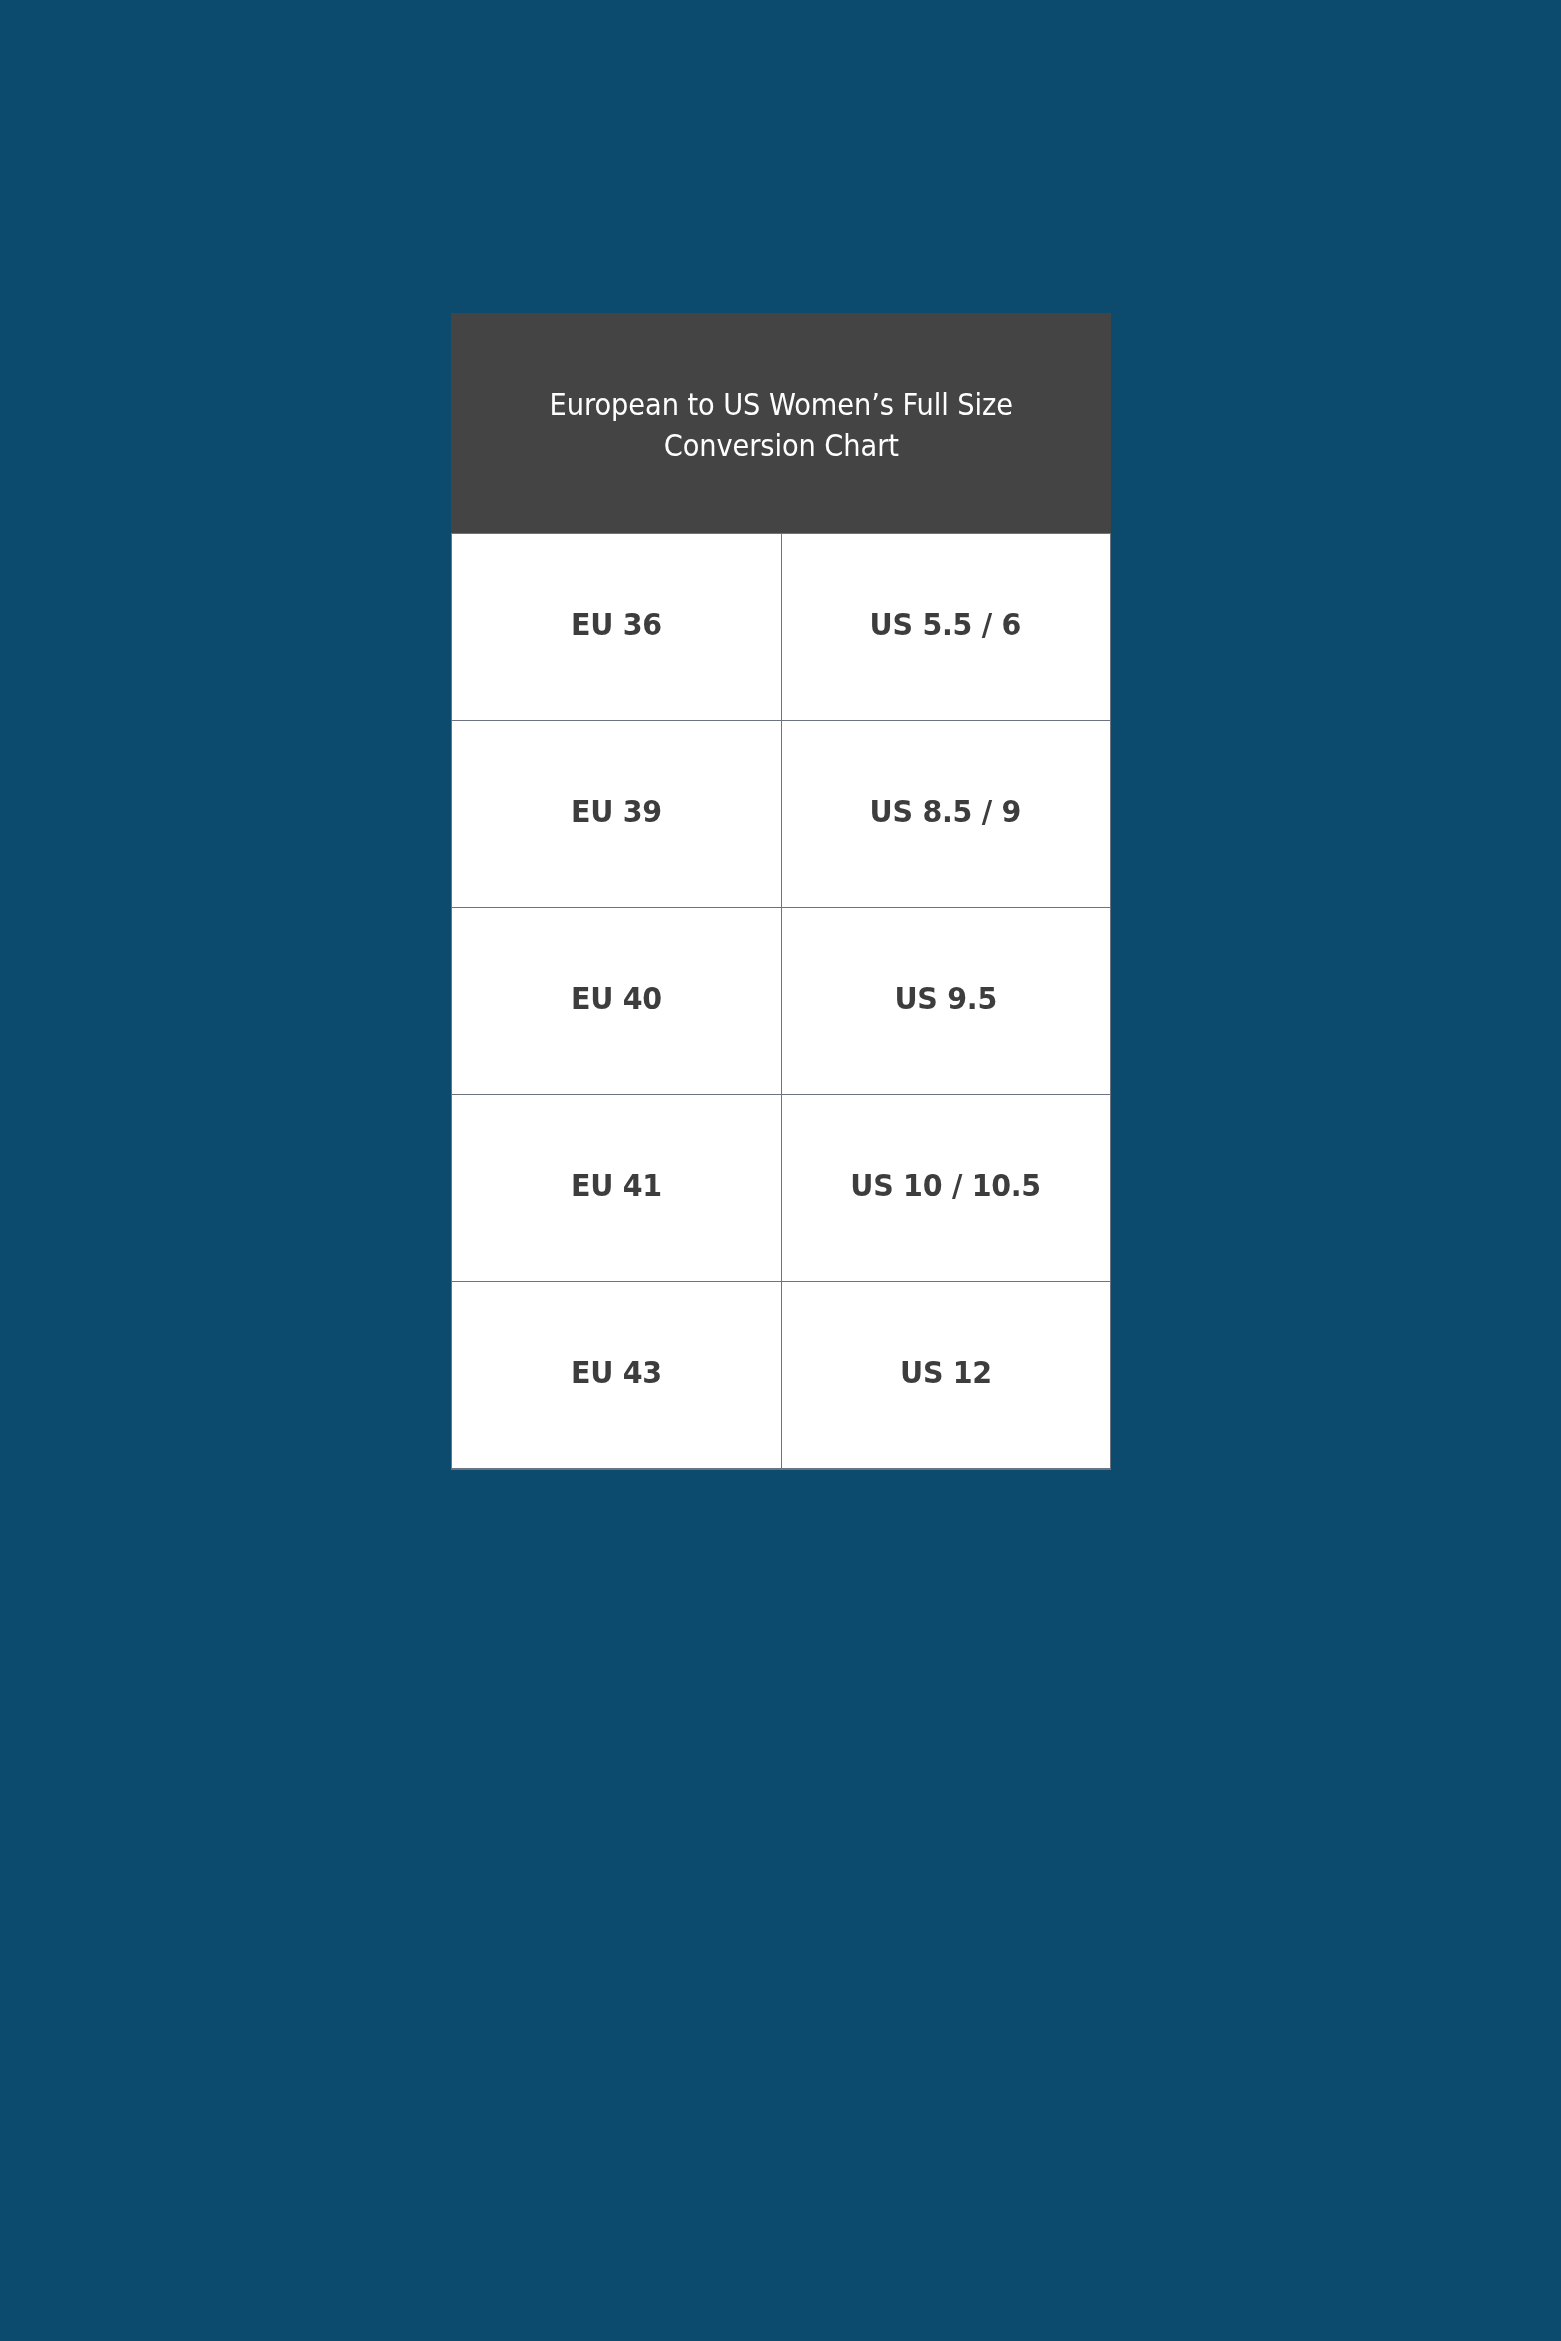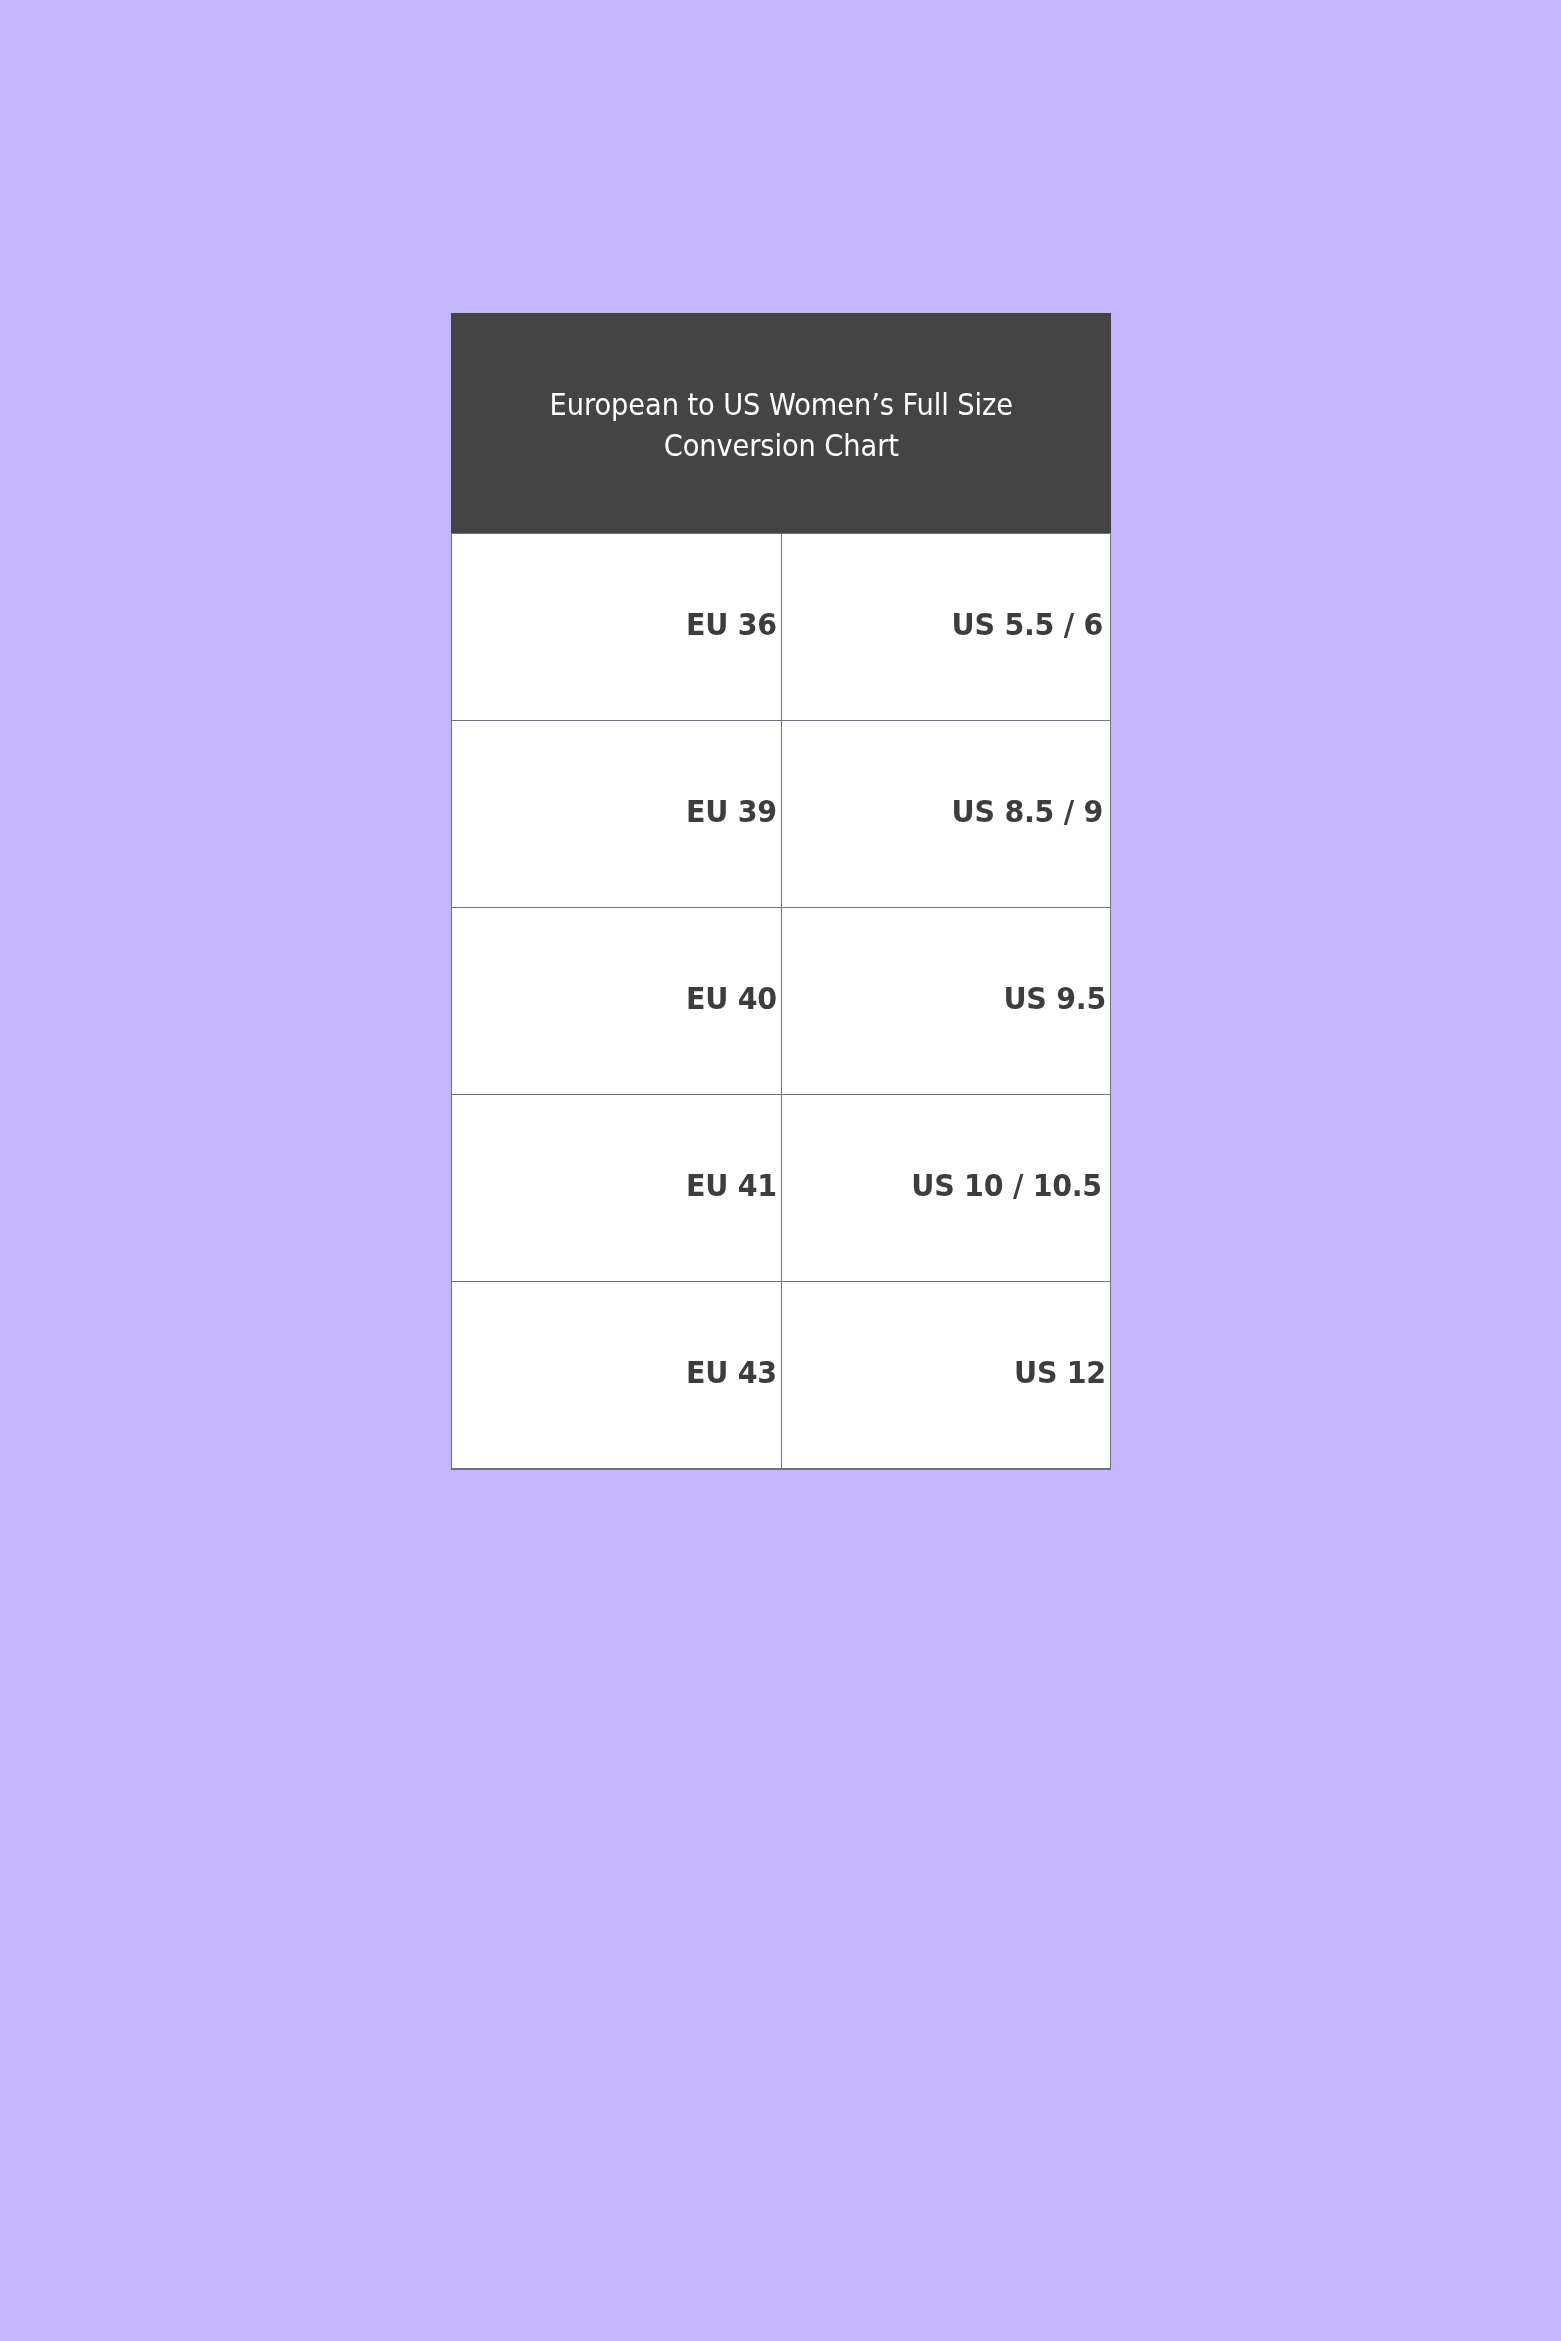--- a/index.html
+++ b/index.html
@@ -12,21 +12,21 @@
     background: #ffffff;
     font-family: "Liberation Sans", "DejaVu Sans", sans-serif;
     overflow: hidden;
     position: relative;
   }
 
   
   #page {
     position: absolute;
     inset: 0;
-    background: #c4b5fd;
+    background: #0c4a6e;
   }
 
   
   #chart-card {
     position: absolute;
     left: 451px;
     top: 313px;
     width: 660px;
     box-sizing: border-box;
   }
@@ -59,21 +59,21 @@
   #chart-table {
     border-collapse: collapse;
     width: 100%;
     table-layout: fixed;
     background: #ffffff;
   }
   #chart-table td {
     border: 1.7px solid #6b7480;
     height: 186px;
     padding: 0;
-    text-align: right;
+    text-align: center;
     vertical-align: middle;
     background: #ffffff;
     margin-top: 47px;
   }
   #chart-table tr td:first-child { border-left: 1.7px solid #6b7480; }
   #chart-table tr td:last-child  { border-right: 1.7px solid #6b7480; }
   #chart-table tr:first-child td { border-top: 1.7px solid #6b7480; }
   #chart-table tr:last-child td  { border-bottom: 2.8px solid #6b7480; }
 
   .cell-text {

